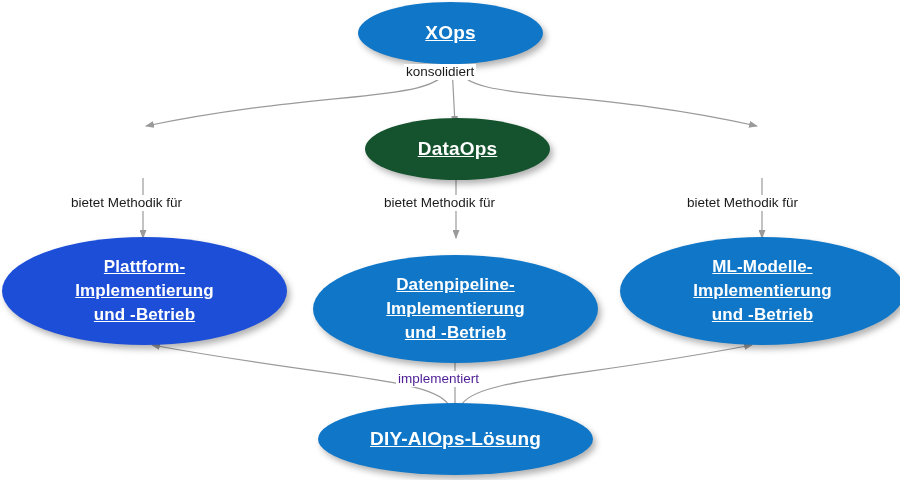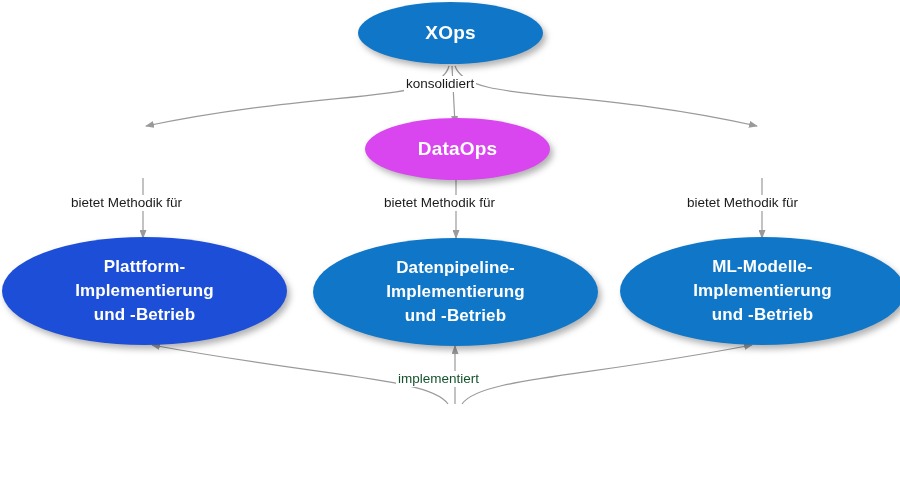--- a/index.html
+++ b/index.html
@@ -31,20 +31,21 @@
     display: flex;
     align-items: center;
     justify-content: center;
     text-align: center;
     border-radius: 50%;
     color: #ffffff;
     font-weight: bold;
     box-sizing: border-box;
     filter: drop-shadow(3px 4px 3px rgba(0,0,0,0.30));
     z-index: 2;
+    text-decoration: underline;
   }
   .node-label {
     display: block;
     width: 100%;
     padding: 0 6px;
     box-sizing: border-box;
     white-space: pre-line;
   }
   .node-small {
     font-size: 19px;
@@ -96,47 +97,50 @@
     <path d="M 455 404 L 455 346" fill="none" stroke="#9a9a9a" stroke-width="1.2" marker-end="url(#arrowhead)"></path>
 
     <path d="M 462 404 C 480 378, 580 378, 752 345" fill="none" stroke="#9a9a9a" stroke-width="1.2" marker-end="url(#arrowhead)"></path>
   </svg>
 
   <div class="node node-small" style="left: 358px; top: 2px; width: 185px; height: 62px; background: rgb(16, 119, 200);">
     <span class="node-label">XOps</span>
   </div>
 
 
-  <div class="node node-small" style="left: 365px; top: 118px; width: 185px; height: 62px; background: #d946ef; text-align: center;">
+  <div class="node node-small" style="left: 365px; top: 118px; width: 185px; height: 62px; background: #14532d; text-align: center;">
     <span class="node-label">DataOps</span>
   </div>
 
 
   <div class="node node-big" style="left: 2px; top: 237px; width: 285px; height: 108px; background: #1d4ed8;">
     <span class="node-label">Plattform-
 Implementierung
 und -Betrieb</span>
   </div>
 
-  <div class="node node-big" style="left: 313px; top: 238px; width: 285px; height: 108px; background: rgb(16, 119, 200);">
+  <div class="node node-big" style="left: 313px; top: 255px; width: 285px; height: 108px; background: rgb(16, 119, 200);">
     <span class="node-label">Datenpipeline-
 Implementierung
 und -Betrieb</span>
   </div>
 
   <div class="node node-big" style="left: 620px; top: 237px; width: 285px; height: 108px; background: rgb(16, 119, 200);">
     <span class="node-label">ML-Modelle-
 Implementierung
 und -Betrieb</span>
   </div>
 
+  <div class="node node-small" style="left: 318px; top: 403px; width: 275px; height: 72px; background: rgb(16, 119, 200);">
+    <span class="node-label">DIY-AIOps-Lösung</span>
+  </div>
 
-  <div class="edge-label" style="left: 404px; top: 76px; color: rgb(26, 26, 26);">konsolidiert</div>
+  <div class="edge-label" style="left: 404px; top: 64px; color: rgb(26, 26, 26);">konsolidiert</div>
 
   <div class="edge-label" style="left: 69px; top: 195px; color: rgb(26, 26, 26);">bietet Methodik für</div>
 
   <div class="edge-label" style="left: 382px; top: 195px; color: rgb(26, 26, 26);">bietet Methodik für</div>
 
   <div class="edge-label" style="left: 685px; top: 195px; color: rgb(26, 26, 26);">bietet Methodik für</div>
 
-  <div class="edge-label" style="left: 396px; top: 371px; color: #14532d;">implementiert</div>
+  <div class="edge-label" style="left: 396px; top: 371px; color: #4c1d95;">implementiert</div>
 
 </div>
 
 </body></html>

